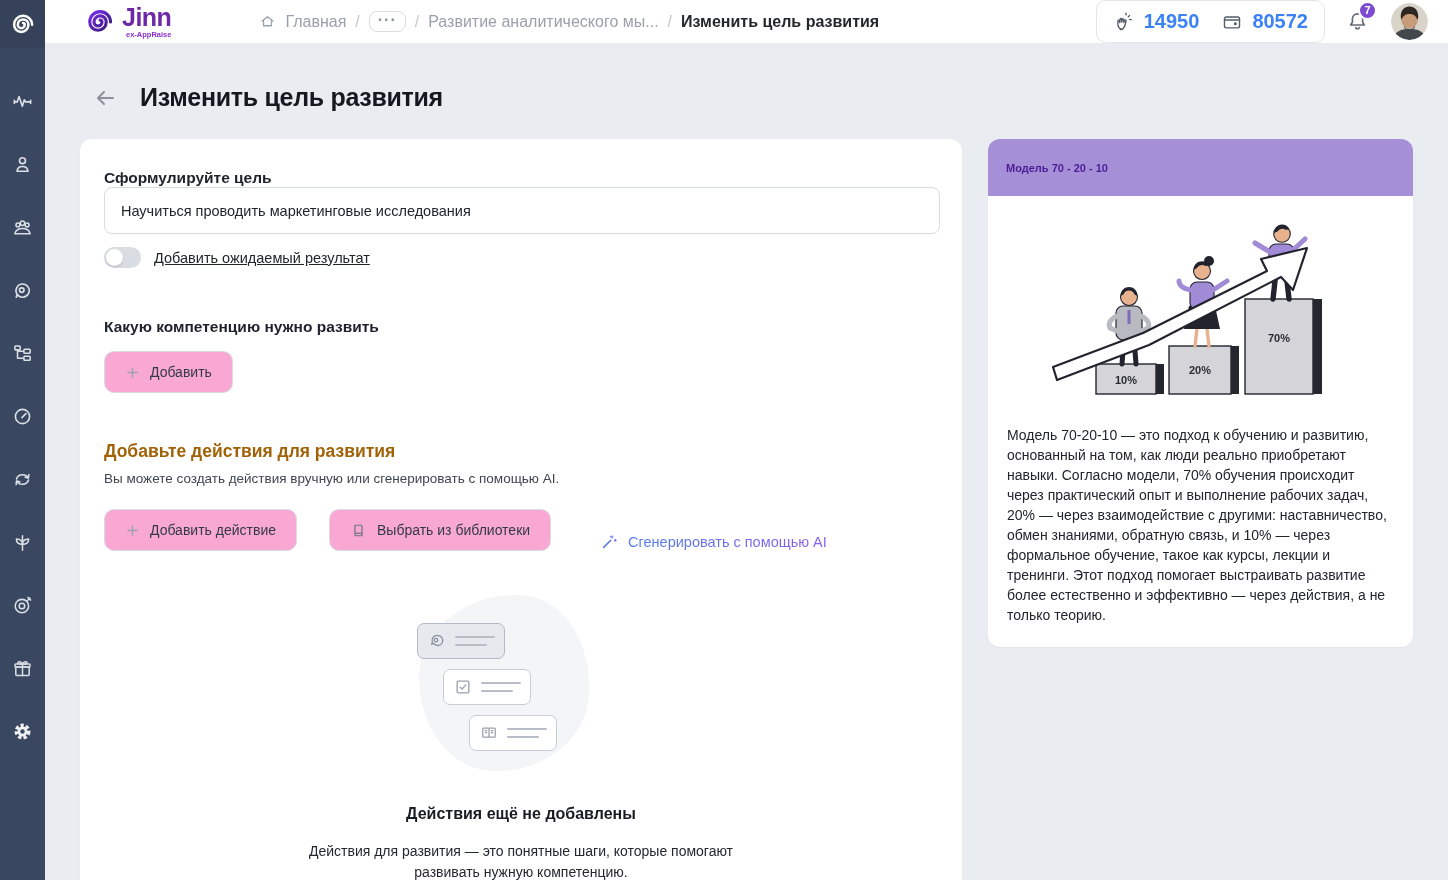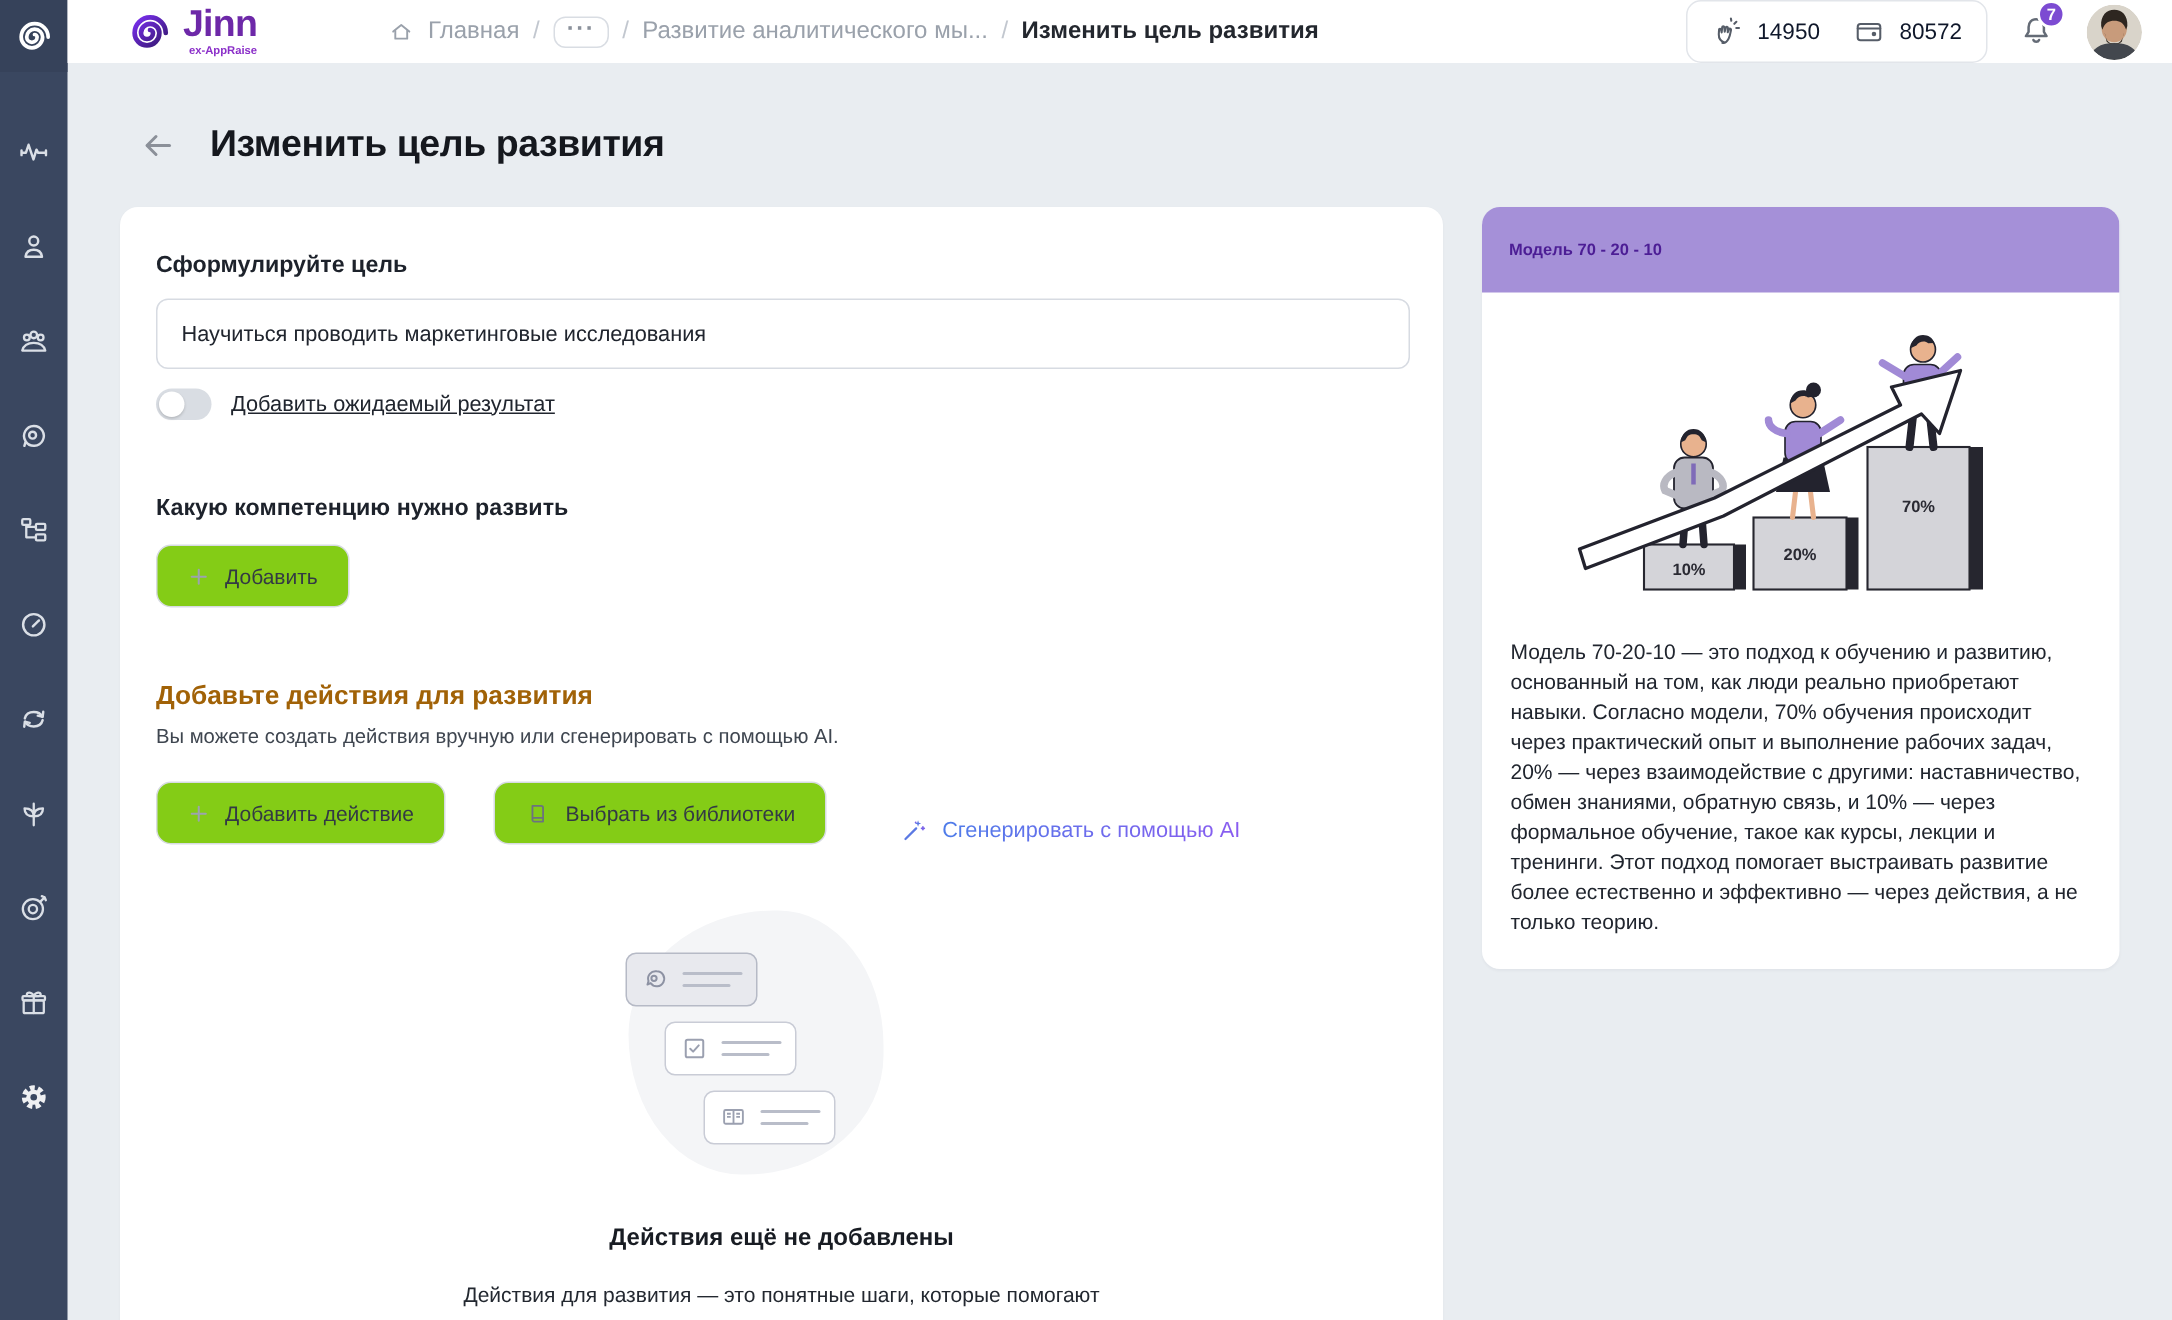--- a/index.html
+++ b/index.html
@@ -40,58 +40,58 @@
     color:#8b919b; font-weight:bold; letter-spacing:1px; line-height:14px; cursor:pointer;
   }
   .crumb-current { color:#23272e; font-weight:bold; }
 
   .topbar-right { margin-left:auto; display:flex; align-items:center; gap:20px; }
   .counter-pill {
     display:flex; align-items:center; gap:22px; border:1px solid #e2e5ea; border-radius:10px;
     padding:9px 16px; cursor:pointer; background:#fff;
   }
   .counter { display:flex; align-items:center; gap:9px; }
-  .counter-num { font-weight:normal; font-size:15px; color:#0f172a; }
+  .counter-num { font-weight:bold; font-size:20px; color:#3b82f6; }
   .bell-wrap { position:relative; cursor:pointer; width:26px; height:26px; }
   .bell-badge {
     position:absolute; top:-8px; right:-6px; background:#7c4bd2; color:#fff;
     font-size:11px; font-weight:bold; width:19px; height:19px; border-radius:50%;
     display:flex; align-items:center; justify-content:center; border:2px solid #fff;
   }
   .avatar { width:37px; height:37px; border-radius:50%; overflow:hidden; cursor:pointer; }
 
   
   .content { padding:40px 35px 0 35px; }
   .page-head { display:flex; align-items:center; gap:23px; padding-left:13px; margin-bottom:27px; }
   .back-btn { cursor:pointer; display:flex; }
   .page-title { font-size:25px; font-weight:bold; color:#15181e; letter-spacing:-0.3px; }
 
   .columns { display:flex; gap:26px; align-items:flex-start; }
   .card { background:#fff; border-radius:12px; box-shadow:0 1px 2px rgba(16,24,40,.04); }
   .main-card { width:882px; min-height:760px; padding:30px 24px 0 24px; }
   .side-card { width:425px; overflow:hidden; padding-bottom:22px; }
 
   
-  .field-label { font-size:15.5px; font-weight:bold; color:#1d222b; margin-bottom:13px; }
+  .field-label { font-size:15.5px; font-weight:bold; color:#1d222b; }
   .goal-input {
     width:836px; height:47px; border:1px solid #d7dbe2; border-radius:8px;
     padding:0 16px; font-size:14.5px; color:#20252e; outline:none; background:#fff;
     font-family:"Liberation Sans","DejaVu Sans",sans-serif;
   }
   .toggle-row { display:flex; align-items:center; gap:13px; margin-top:13px; }
   .toggle { width:37px; height:21px; background:#d9dde3; border-radius:11px; position:relative; cursor:pointer; }
   .toggle-knob {
     position:absolute; left:2px; top:2px; width:17px; height:17px; background:#fff; border-radius:50%;
     box-shadow:0 1px 2px rgba(0,0,0,.18);
   }
   .toggle-label { font-size:14.5px; color:#20252e;text-decoration:underline; }
 
   .section-2 { margin-top:50px; }
   .btn {
-    display:inline-flex; align-items:center; gap:10px; border:1px solid #d7dbe2; background:#84cc16;
+    display:inline-flex; align-items:center; gap:10px; border:1px solid #d7dbe2; background:#f9a8d4;
     border-radius:10px; padding:0 20px; height:42px; font-size:14px; color:#333a44; cursor:pointer;
     font-family:"Liberation Sans","DejaVu Sans",sans-serif;
   }
   .add-btn { margin-top:15px; }
 
   .section-3 { margin-top:48px; }
   .section-3-title { font-size:17.5px; font-weight:bold; color:#a16207; }
   .section-3-sub { font-size:13.5px; color:#3f4650; margin-top:9px; }
   .actions-row { display:flex; align-items:flex-end; gap:32px; margin-top:23px; }
   .ai-link { display:inline-flex; align-items:center; gap:9px; margin-left:17px; cursor:pointer; }

